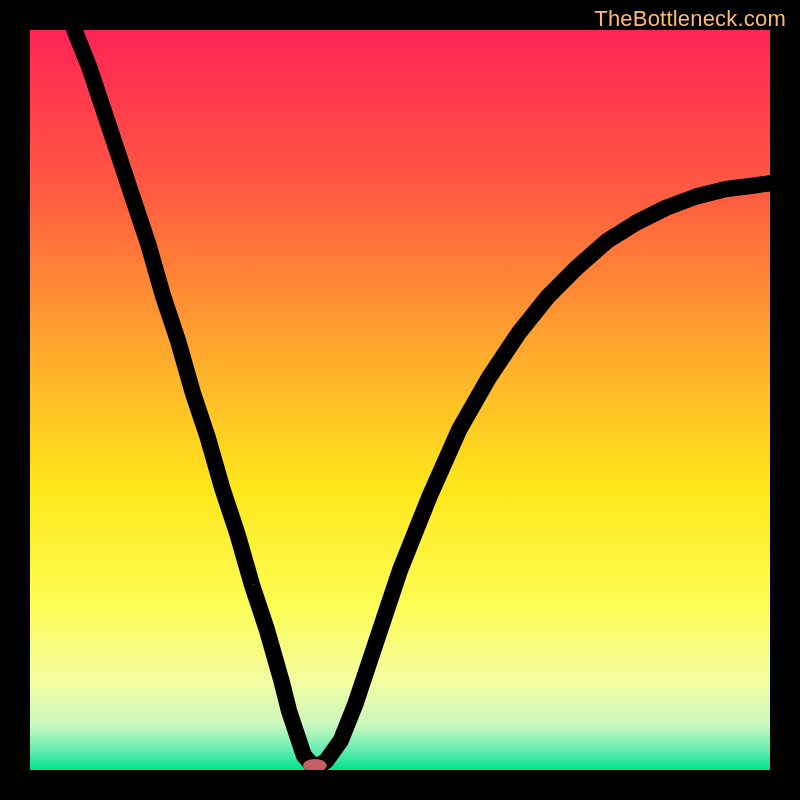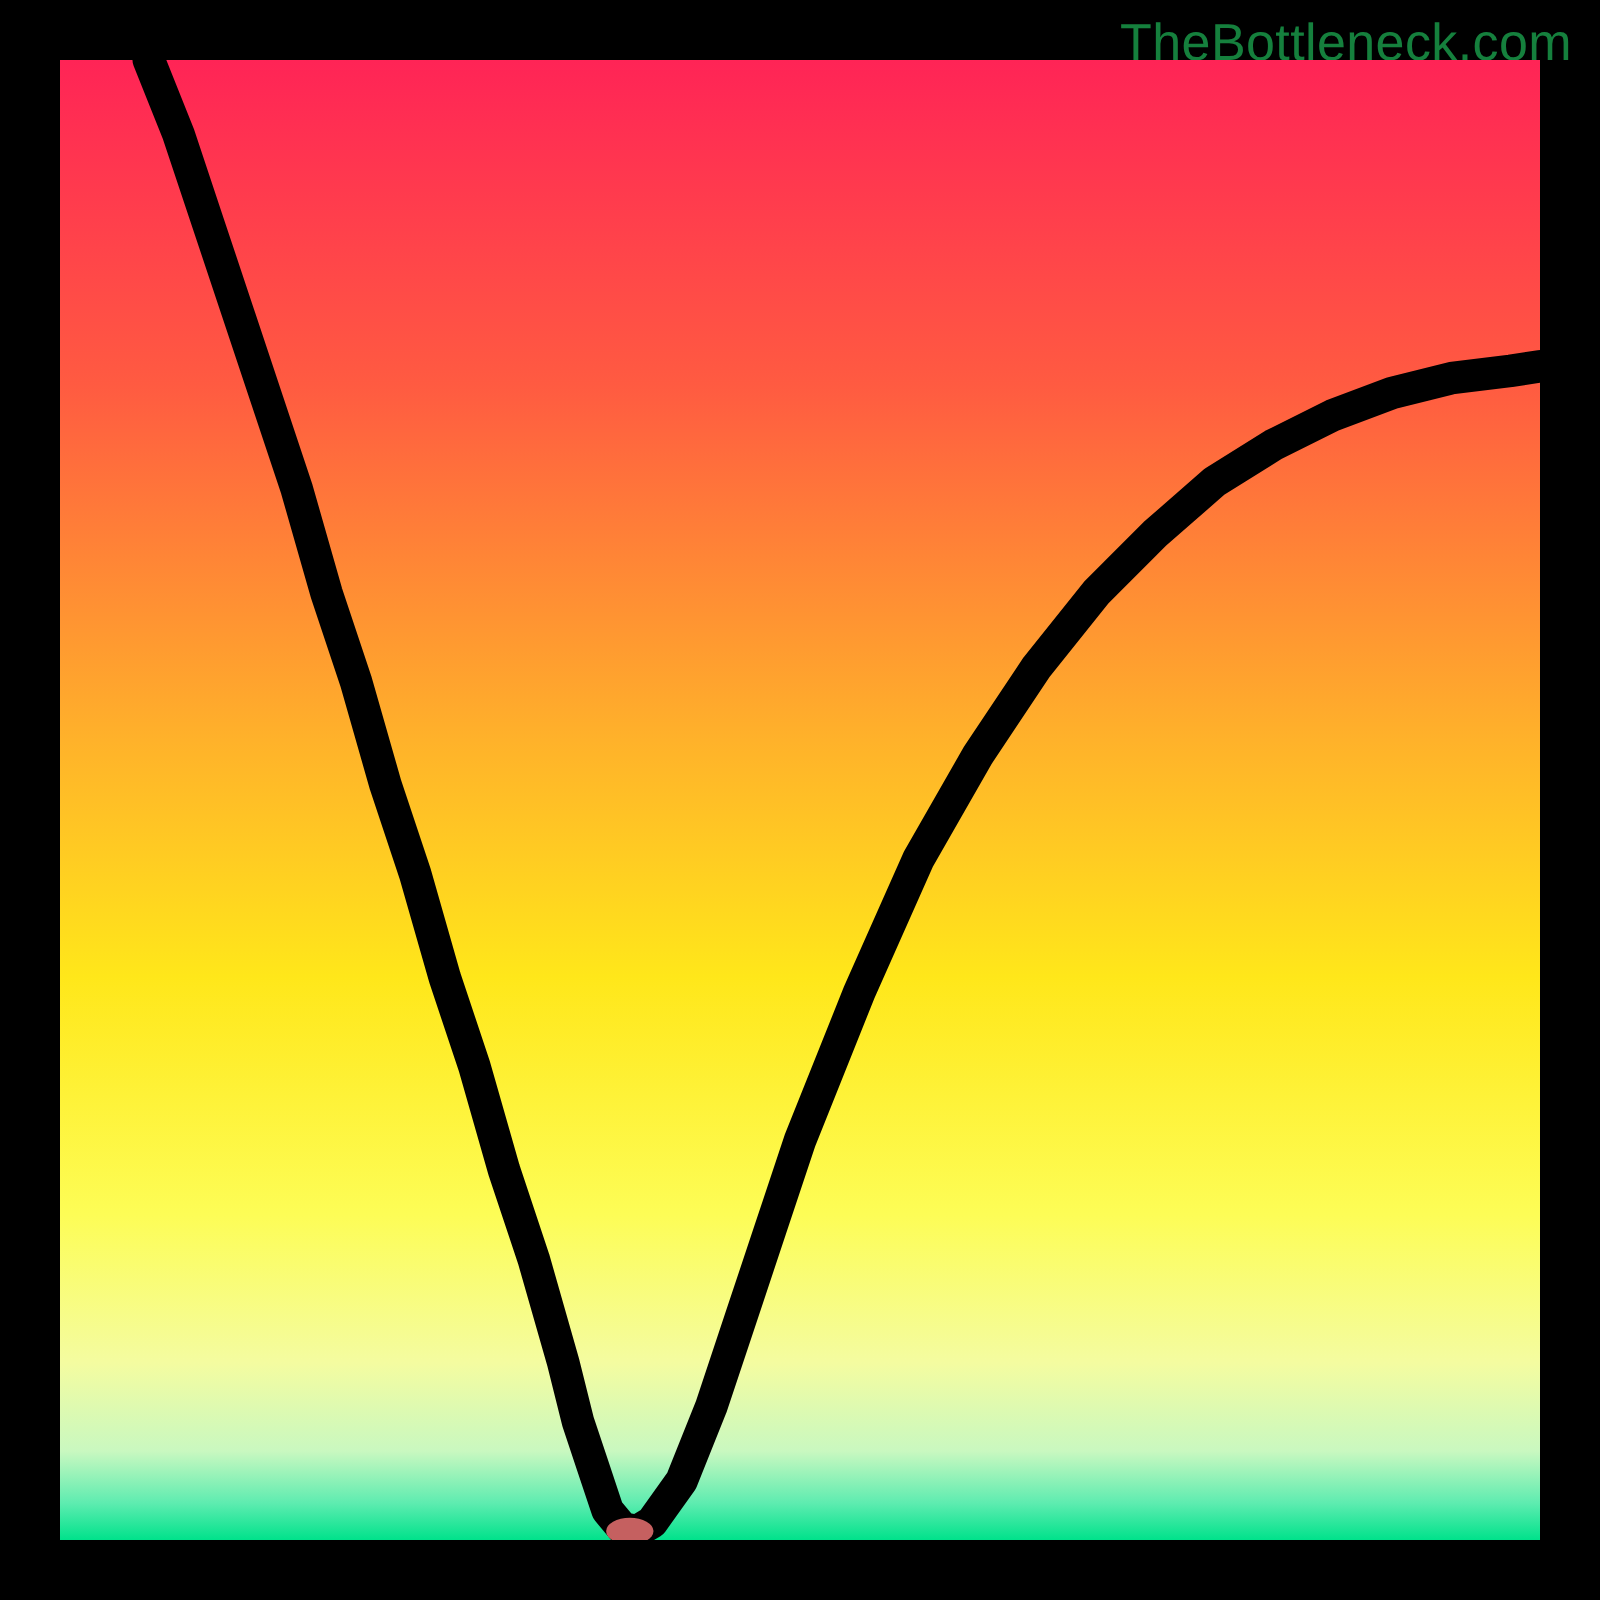--- a/index.html
+++ b/index.html
@@ -8,22 +8,22 @@
     width: 800px;
     height: 800px;
     background: #000;
     position: relative;
   }
   .watermark {
     position: absolute;
     top: 6px;
     right: 14px;
     font-family: Arial, Helvetica, sans-serif;
-    font-size: 26px;
-    color: #15803d;
+    font-size: 22px;
+    color: #fdba74;
     letter-spacing: 0.2px;
   }
   .plot-area {
     position: absolute;
     left: 30px;
     top: 30px;
     width: 740px;
     height: 740px;
     overflow: hidden;
   }

